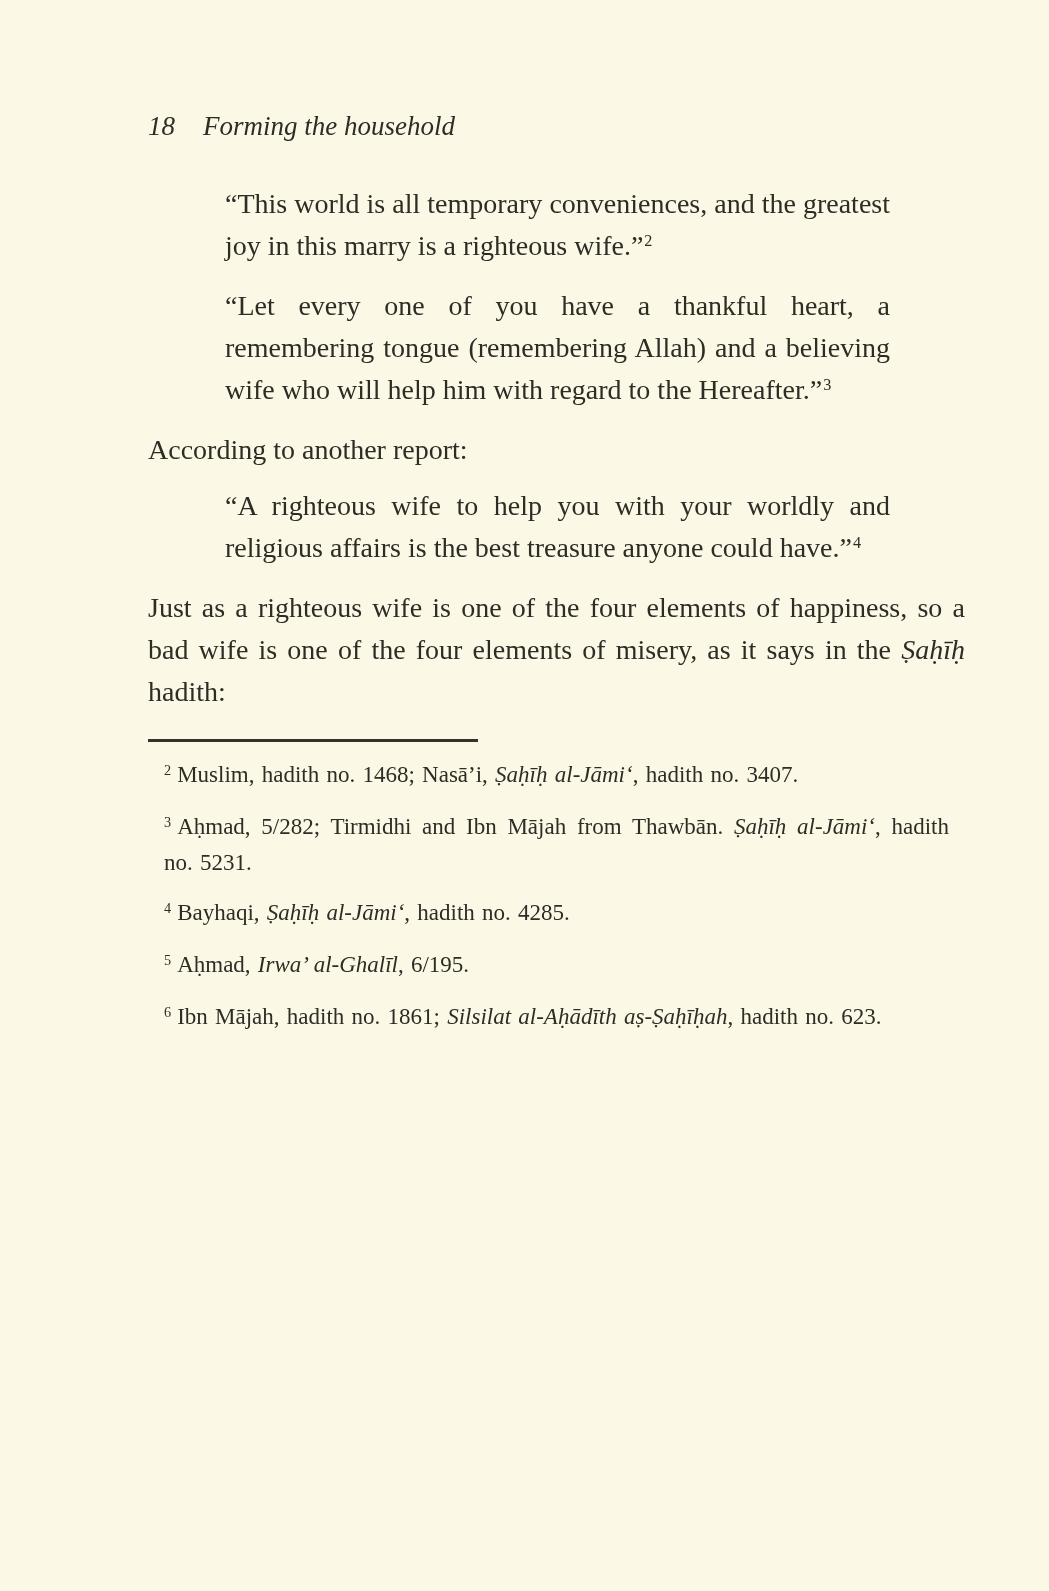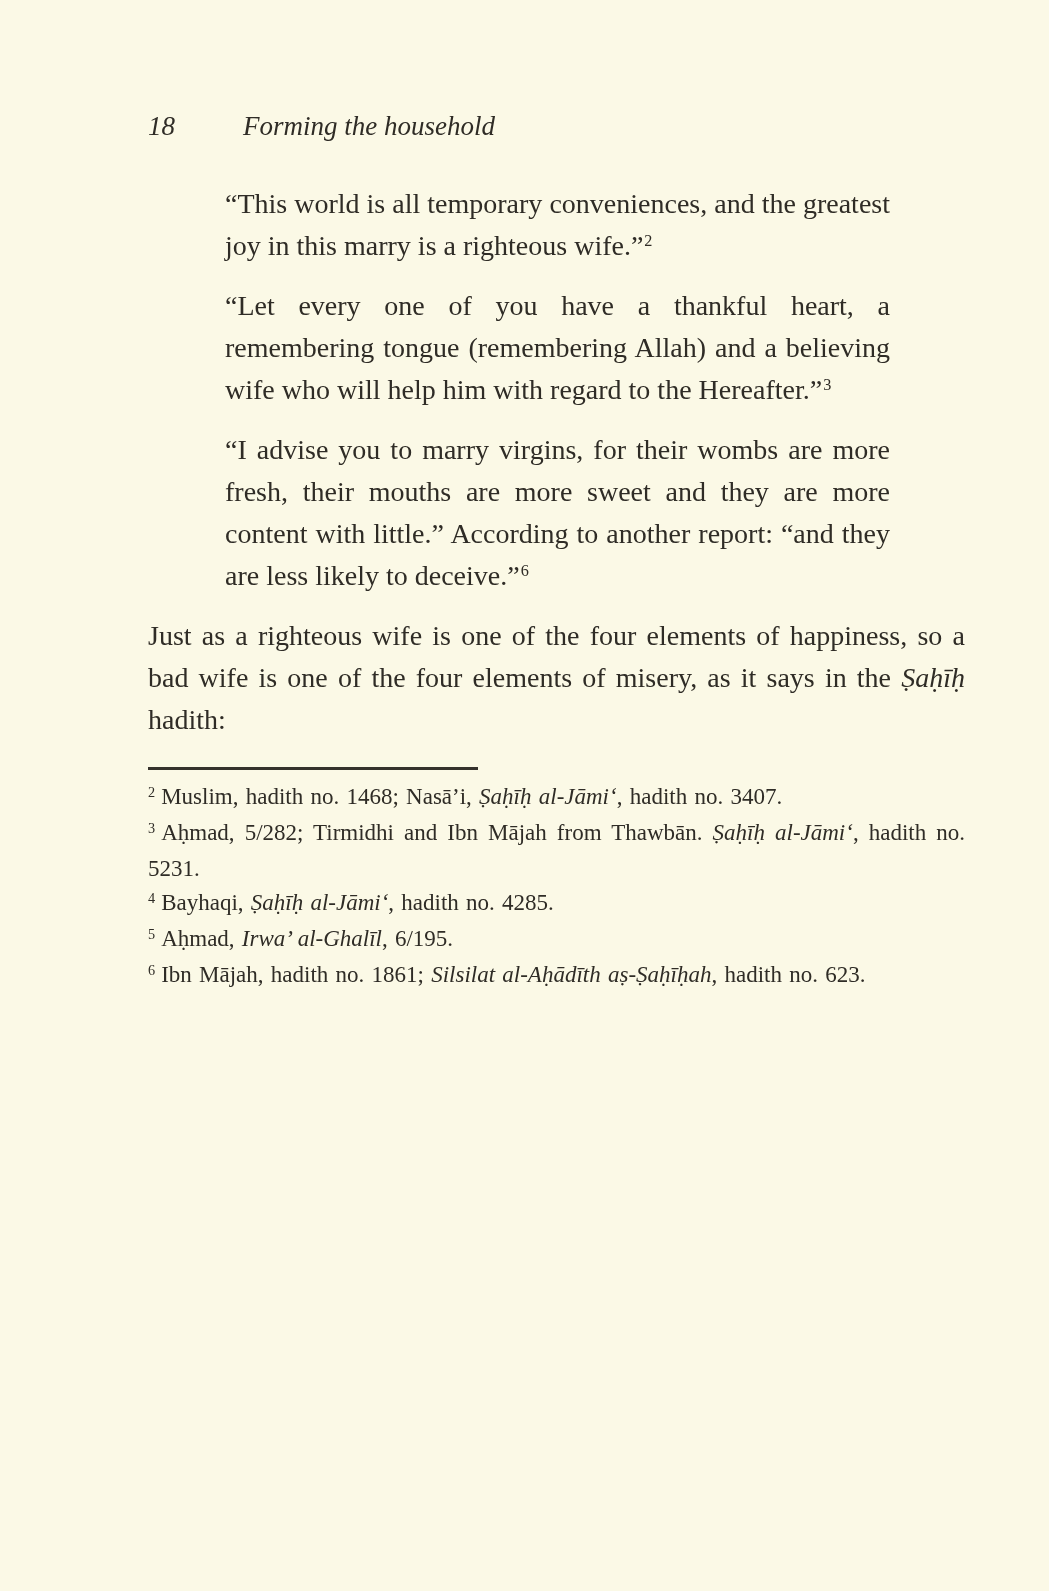--- a/index.html
+++ b/index.html
@@ -21,21 +21,21 @@
     padding: 105px 84px 0 148px;
   }
   .page-header {
     font-style: italic;
     font-size: 27px;
     line-height: 42px;
     margin-bottom: 36px;
   }
   .pagenum {
     display: inline-block;
-    margin-right: 68px;
+    margin-right: 28px;
   }
   .bq {
     margin: 0 75px 14px 77px;
     font-size: 28px;
     line-height: 42px;
     text-align: justify;
   }
   .flush {
     margin: 0 0 14px 0;
     font-size: 28px;
@@ -54,21 +54,21 @@
     font-size: 23px;
     line-height: 34px;
   }
   .fn-divider {
     width: 330px;
     border: 0;
     border-top: 3px solid #35322c;
     margin: 0 0 10px 0;
   }
   .fn {
-    margin: 0;
+    margin: 16px;
     text-align: justify;
     word-spacing: 1.5px;
   }
   .fn-marker {
     font-size: 0.62em;
     vertical-align: baseline;
     position: relative;
     top: -0.5em;
     margin-right: 6px;
   }
@@ -80,24 +80,25 @@
 <div class="page">
 
   <div class="page-header">
     <span class="pagenum">18</span><span class="runtitle">Forming the household</span>
   </div>
 
   <blockquote class="bq"><span>“This world is all temporary conveniences, and the greatest joy in this marry is a righteous wife.”</span><sup class="ref">2</sup></blockquote>
 
   <blockquote class="bq"><span>“Let every one of you have a thankful heart, a remembering tongue (remembering Allah) and a believing wife who will help him with regard to the Hereafter.”</span><sup class="ref">3</sup></blockquote>
 
+  <p class="flush">According to another report:</p>
+
+  <blockquote class="bq"><span>“A righteous wife to help you with your worldly and religious affairs is the best treasure anyone could have.”</span><sup class="ref">4</sup></blockquote>
 
 
-
-  <blockquote class="bq"><span>“I advise you to marry virgins, for their wombs are more fresh, their mouths are more sweet and they are more content with little.” According to another report: “and they are less likely to deceive.”</span><sup class="ref">6</sup></blockquote>
 
   <p class="flush"><span>Just as a righteous wife is one of the four elements of happiness, so a bad wife is one of the four elements of misery, as it says in the </span><i>Ṣaḥīḥ</i><span> hadith:</span></p>
 
 
   <div class="footnotes">
     <hr class="fn-divider">
 
     <p class="fn"><sup class="fn-marker">2</sup><span>Muslim, hadith no. 1468; Nasā’i, </span><i>Ṣaḥīḥ al-Jāmi‘</i><span>, hadith no. 3407.</span></p>
 
     <p class="fn"><sup class="fn-marker">3</sup><span>Aḥmad, 5/282; Tirmidhi and Ibn Mājah from Thawbān. </span><i>Ṣaḥīḥ al-Jāmi‘</i><span>, hadith no. 5231.</span></p>

